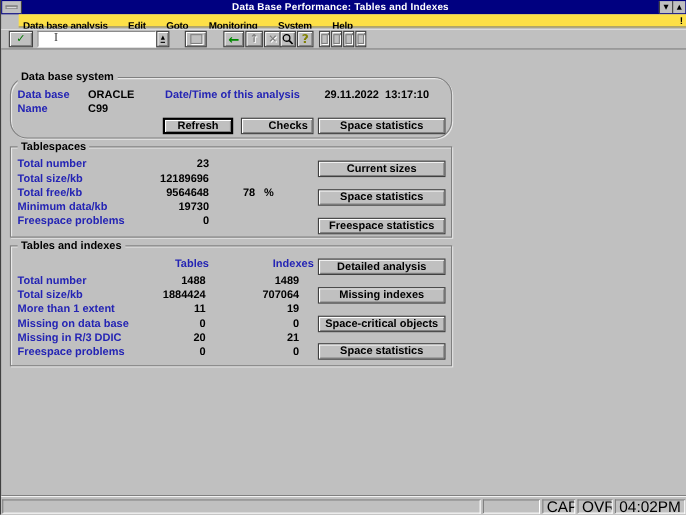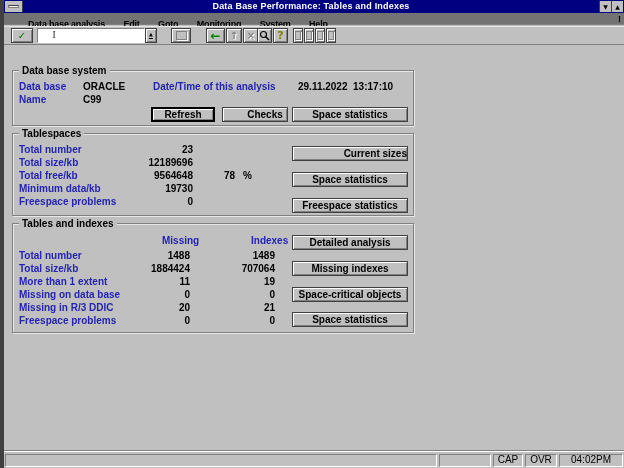--- a/index.html
+++ b/index.html
@@ -1,21 +1,21 @@
 <!DOCTYPE html>
 <html><head>
 <meta charset="utf-8">
 <style>
   * { margin:0; padding:0; box-sizing:border-box; }
   html,body { background:#d8d8d8; }
   .window {
     position:relative; width:624px; height:468px;
     background:#c0c0c0;
     font-family:"Liberation Sans", sans-serif;
-    border-left:4px solid #404040;
+    border-left:1px solid #404040;
     overflow:hidden;
     cursor:default;
   }
   
   .titlebar {
     position:absolute; top:0; left:0; right:0; height:13px;
     background:#000080; display:flex; align-items:center;
   }
   .sysmenu {
     width:18px; height:11px; margin:1px 0 1px 1px; background:#c0c0c0;
@@ -27,23 +27,23 @@
     letter-spacing:0.2px; line-height:13px; white-space:nowrap;
   }
   .wctrl {
     width:12px; height:11px; margin:1px 0; background:#c0c0c0;
     border-left:1px solid #404040; text-align:center;
     font-size:6px; line-height:11px; color:#000; font-family:"DejaVu Sans",sans-serif;
   }
   .wctrl:last-child { margin-right:1px; }
   
   .menubar {
-    position:absolute; top:13px; left:0; right:0; height:12px;
-    background:#737373; border-bottom:1px solid #808080;
-    padding-left:24px; white-space:nowrap;
+    position:absolute; top:13px; left:16px; right:0; height:12px;
+    background:#fde047; border-bottom:1px solid #808080;
+    padding-left:4px; white-space:nowrap;
   }
   .menu-item {
     display:inline-block; font-size:9px; font-weight:bold; color:#000;
     line-height:11px; margin-right:14px; letter-spacing:-0.2px;
   }
   .menu-item::first-letter { text-decoration:underline; }
   .menu-alert {
     position:absolute; right:3px; top:1px; font-size:9px; font-weight:bold; color:#000;
   }
   
@@ -111,21 +111,21 @@
   .rightcol { left:279px; width:116px; }
   
   .bottomedge { position:absolute; left:0; right:0; bottom:16px; height:2px;
     border-top:1px solid #808080; background:#fff; }
   .statusbar {
     position:absolute; left:0; right:0; bottom:0; height:16px;
     background:#c0c0c0; display:flex; gap:2px; padding:2px 1px 1px 1px;
   }
   .spanel {
     border:1px solid; border-color:#808080 #ffffff #ffffff #808080;
-    font-size:10px; line-height:10px; padding:0 3px; color:#000;
+    font-size:14px; line-height:10px; padding:0 3px; color:#000;
     overflow:hidden; white-space:nowrap;
   }
   .sp-main { flex:1; }
   .sp-a { width:52px; }
   .sp-cap { width:30px; text-align:center; }
   .sp-ovr { width:32px; text-align:center; }
   .sp-time { width:64px; text-align:center; }
 </style>
 </head>
 <body>
@@ -188,21 +188,21 @@
       <span class="pageicon"></span>
     </div>
     <div class="tbtn disabled" style="left:311px; width:10px;">
       <span class="pageicon"></span>
     </div>
     <div class="tbtn disabled" style="left:322px; width:10px;">
       <span class="pageicon"></span>
     </div>
   </div>
 
-  <div class="groupbox" style="top:70px; height:56px;">
+  <div class="groupbox" style="top:70px; height:56px;border-radius:16px;">
     <span class="grouptitle">Data base system</span>
     <div class="row" style="top:10px;">
       <span class="lbl">Data base</span>
       <span class="lbl blk" style="left:70px;">ORACLE</span>
       <span class="lbl" style="left:140px;">Date/Time of this analysis</span>
       <span class="lbl blk" style="left:285px; white-space:pre;">29.11.2022  13:17:10</span>
     </div>
     <div class="row" style="top:23px;">
       <span class="lbl">Name</span>
       <span class="lbl blk" style="left:70px;">C99</span>
@@ -229,29 +229,29 @@
       <span class="pctsign">%</span>
     </div>
     <div class="row" style="top:49px;">
       <span class="lbl">Minimum data/kb</span>
       <span class="val">19730</span>
     </div>
     <div class="row" style="top:62px;">
       <span class="lbl">Freespace problems</span>
       <span class="val">0</span>
     </div>
-    <div class="btn rightcol" style="top:12px;text-align:right;">Current sizes</div>
+    <div class="btn rightcol" style="top:12px;">Current sizes</div>
     <div class="btn rightcol" style="top:38px;">Space statistics</div>
     <div class="btn rightcol" style="top:64px;">Freespace statistics</div>
   </div>
 
   <div class="groupbox" style="top:223px; height:110px;">
     <span class="grouptitle">Tables and indexes</span>
     <div class="row" style="top:11px;">
-      <span class="colhdr" style="left:149px;">Missing</span>
+      <span class="colhdr" style="left:149px;">Tables</span>
       <span class="colhdr" style="left:238px;">Indexes</span>
     </div>
     <div class="row" style="top:26px;">
       <span class="lbl">Total number</span>
       <span class="tval">1488</span>
       <span class="ival">1489</span>
     </div>
     <div class="row" style="top:39px;">
       <span class="lbl">Total size/kb</span>
       <span class="tval">1884424</span>

